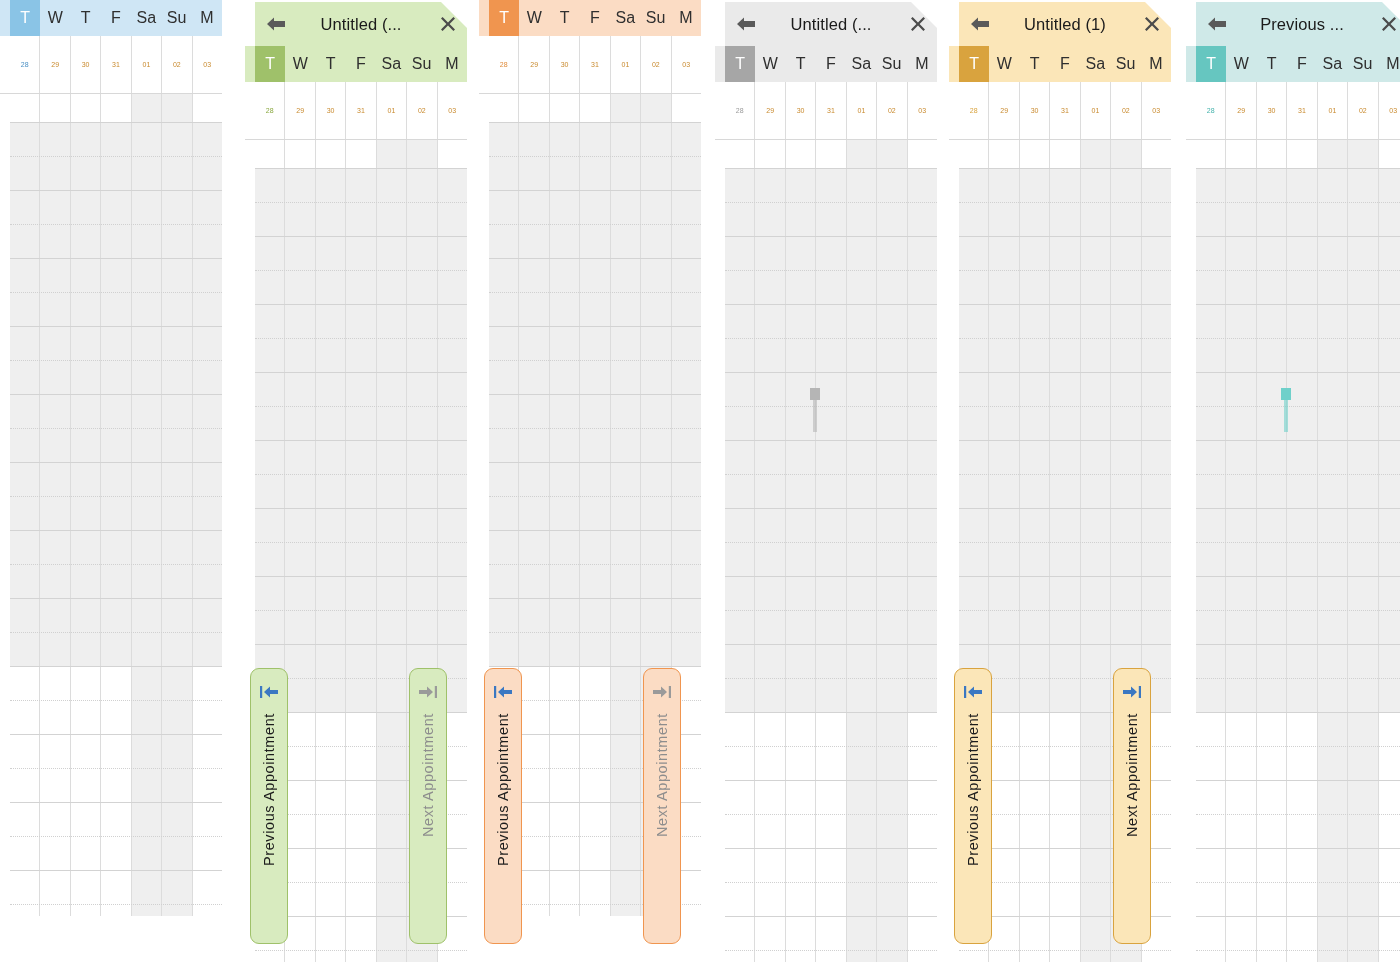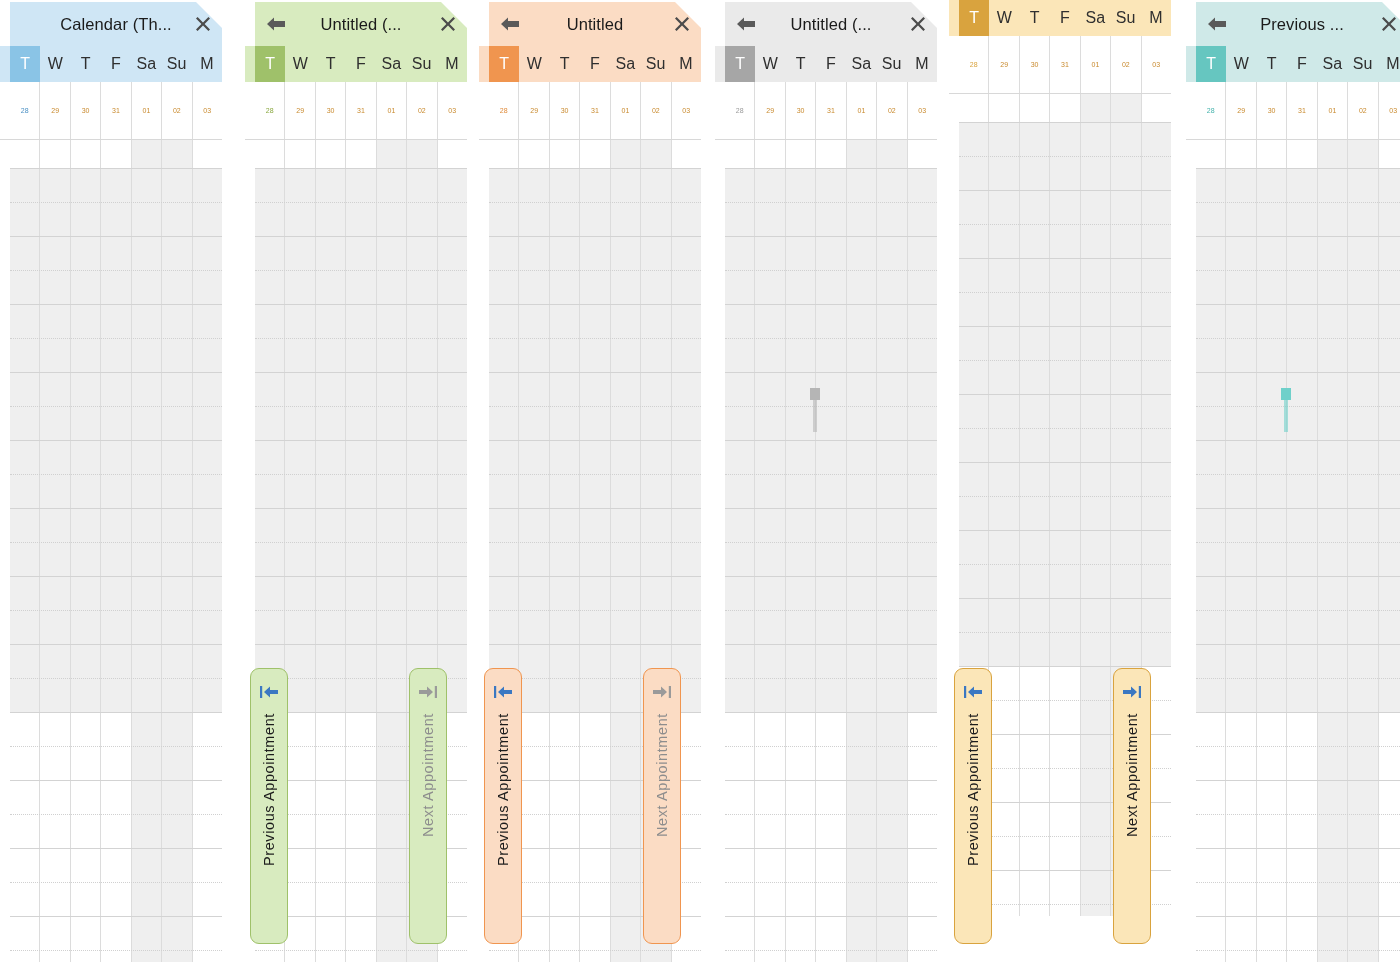--- a/index.html
+++ b/index.html
@@ -228,32 +228,20 @@
     line-height: 1;
   }
   .nav-btn.enabled .nav-label { color: #1c1c1c; }
   .nav-btn.disabled .nav-label { color: #8d8d8d; }
 </style>
 </head>
 <body>
 
 <div id="app">
     <div class="panel" style="left: 0px; width: 222px;">
-      <div class="tab-header">
-        <div class="tab-shape" style="background: rgb(207, 230, 245);"></div>
-        <div class="tab-row">
-          <span class="back-arrow"></span>
-          <span class="tab-title">Calendar (Th...</span>
-          <span class="tab-close">
-            <svg width="18" height="18" viewBox="0 0 18 18">
-              <path d="M3.6 2 L9 7.4 L14.4 2 L16 3.6 L10.6 9 L16 14.4 L14.4 16 L9 10.6 L3.6 16 L2 14.4 L7.4 9 L2 3.6 Z" fill="#4b4b4b"></path>
-            </svg>
-          </span>
-        </div>
-      </div>
       <div class="dow-strip" style="background: rgb(207, 230, 245); padding-left: 10px; box-sizing: border-box;">
         <div style="display: flex; width: 100%; height: 100%;">
           <div class="dow-cell today" style="background: rgb(138, 196, 230);">T</div>
           <div class="dow-cell">W</div>
           <div class="dow-cell">T</div>
           <div class="dow-cell">F</div>
           <div class="dow-cell">Sa</div>
           <div class="dow-cell">Su</div>
           <div class="dow-cell">M</div>
         </div>
@@ -406,36 +394,20 @@
         <div class="nav-icon">
           <svg width="20" height="14" viewBox="0 0 20 14">
             <path d="M15 7 L9 1.5 L9 5 L1 5 L1 9 L9 9 L9 12.5 Z" fill="#9a9a9a"></path>
             <rect x="16.8" y="1" width="2.2" height="12" fill="#9a9a9a"></rect>
           </svg>
         </div>
         <div class="nav-label">Next Appointment</div>
       </div>
     </div>
     <div class="panel" style="left: 479px; width: 222px;">
-      <div class="tab-header">
-        <div class="tab-shape" style="background: rgb(251, 220, 196);"></div>
-        <div class="tab-row">
-          <span class="back-arrow">
-            <svg width="22" height="18" viewBox="0 0 22 18">
-              <path d="M2 9 L9 2.5 L9 6 L20 6 L20 12 L9 12 L9 15.5 Z" fill="#5a5a5a"></path>
-            </svg>
-          </span>
-          <span class="tab-title">Untitled</span>
-          <span class="tab-close">
-            <svg width="18" height="18" viewBox="0 0 18 18">
-              <path d="M3.6 2 L9 7.4 L14.4 2 L16 3.6 L10.6 9 L16 14.4 L14.4 16 L9 10.6 L3.6 16 L2 14.4 L7.4 9 L2 3.6 Z" fill="#4b4b4b"></path>
-            </svg>
-          </span>
-        </div>
-      </div>
       <div class="dow-strip" style="background: rgb(251, 220, 196); padding-left: 10px; box-sizing: border-box;">
         <div style="display: flex; width: 100%; height: 100%;">
           <div class="dow-cell today" style="background: rgb(240, 149, 79);">T</div>
           <div class="dow-cell">W</div>
           <div class="dow-cell">T</div>
           <div class="dow-cell">F</div>
           <div class="dow-cell">Sa</div>
           <div class="dow-cell">Su</div>
           <div class="dow-cell">M</div>
         </div>
@@ -592,20 +564,36 @@
             <div class="hline half" style="top: 810px;"></div>
           </div>
           <div class="appt-marker" style="left: calc(28.5714% + 24px); top: 248px; height: 44px;">
             <div class="cap" style="background: rgb(181, 181, 181);"></div>
             <div class="stem" style="background: rgb(181, 181, 181); opacity: 0.6;"></div>
           </div>
         </div>
       </div>
     </div>
     <div class="panel" style="left: 949px; width: 222px;">
+      <div class="tab-header">
+        <div class="tab-shape" style="background: rgb(251, 230, 184);"></div>
+        <div class="tab-row">
+          <span class="back-arrow">
+            <svg width="22" height="18" viewBox="0 0 22 18">
+              <path d="M2 9 L9 2.5 L9 6 L20 6 L20 12 L9 12 L9 15.5 Z" fill="#5a5a5a"></path>
+            </svg>
+          </span>
+          <span class="tab-title">Untitled (1)</span>
+          <span class="tab-close">
+            <svg width="18" height="18" viewBox="0 0 18 18">
+              <path d="M3.6 2 L9 7.4 L14.4 2 L16 3.6 L10.6 9 L16 14.4 L14.4 16 L9 10.6 L3.6 16 L2 14.4 L7.4 9 L2 3.6 Z" fill="#4b4b4b"></path>
+            </svg>
+          </span>
+        </div>
+      </div>
       <div class="dow-strip" style="background: rgb(251, 230, 184); padding-left: 10px; box-sizing: border-box;">
         <div style="display: flex; width: 100%; height: 100%;">
           <div class="dow-cell today" style="background: rgb(217, 163, 62);">T</div>
           <div class="dow-cell">W</div>
           <div class="dow-cell">T</div>
           <div class="dow-cell">F</div>
           <div class="dow-cell">Sa</div>
           <div class="dow-cell">Su</div>
           <div class="dow-cell">M</div>
         </div>

